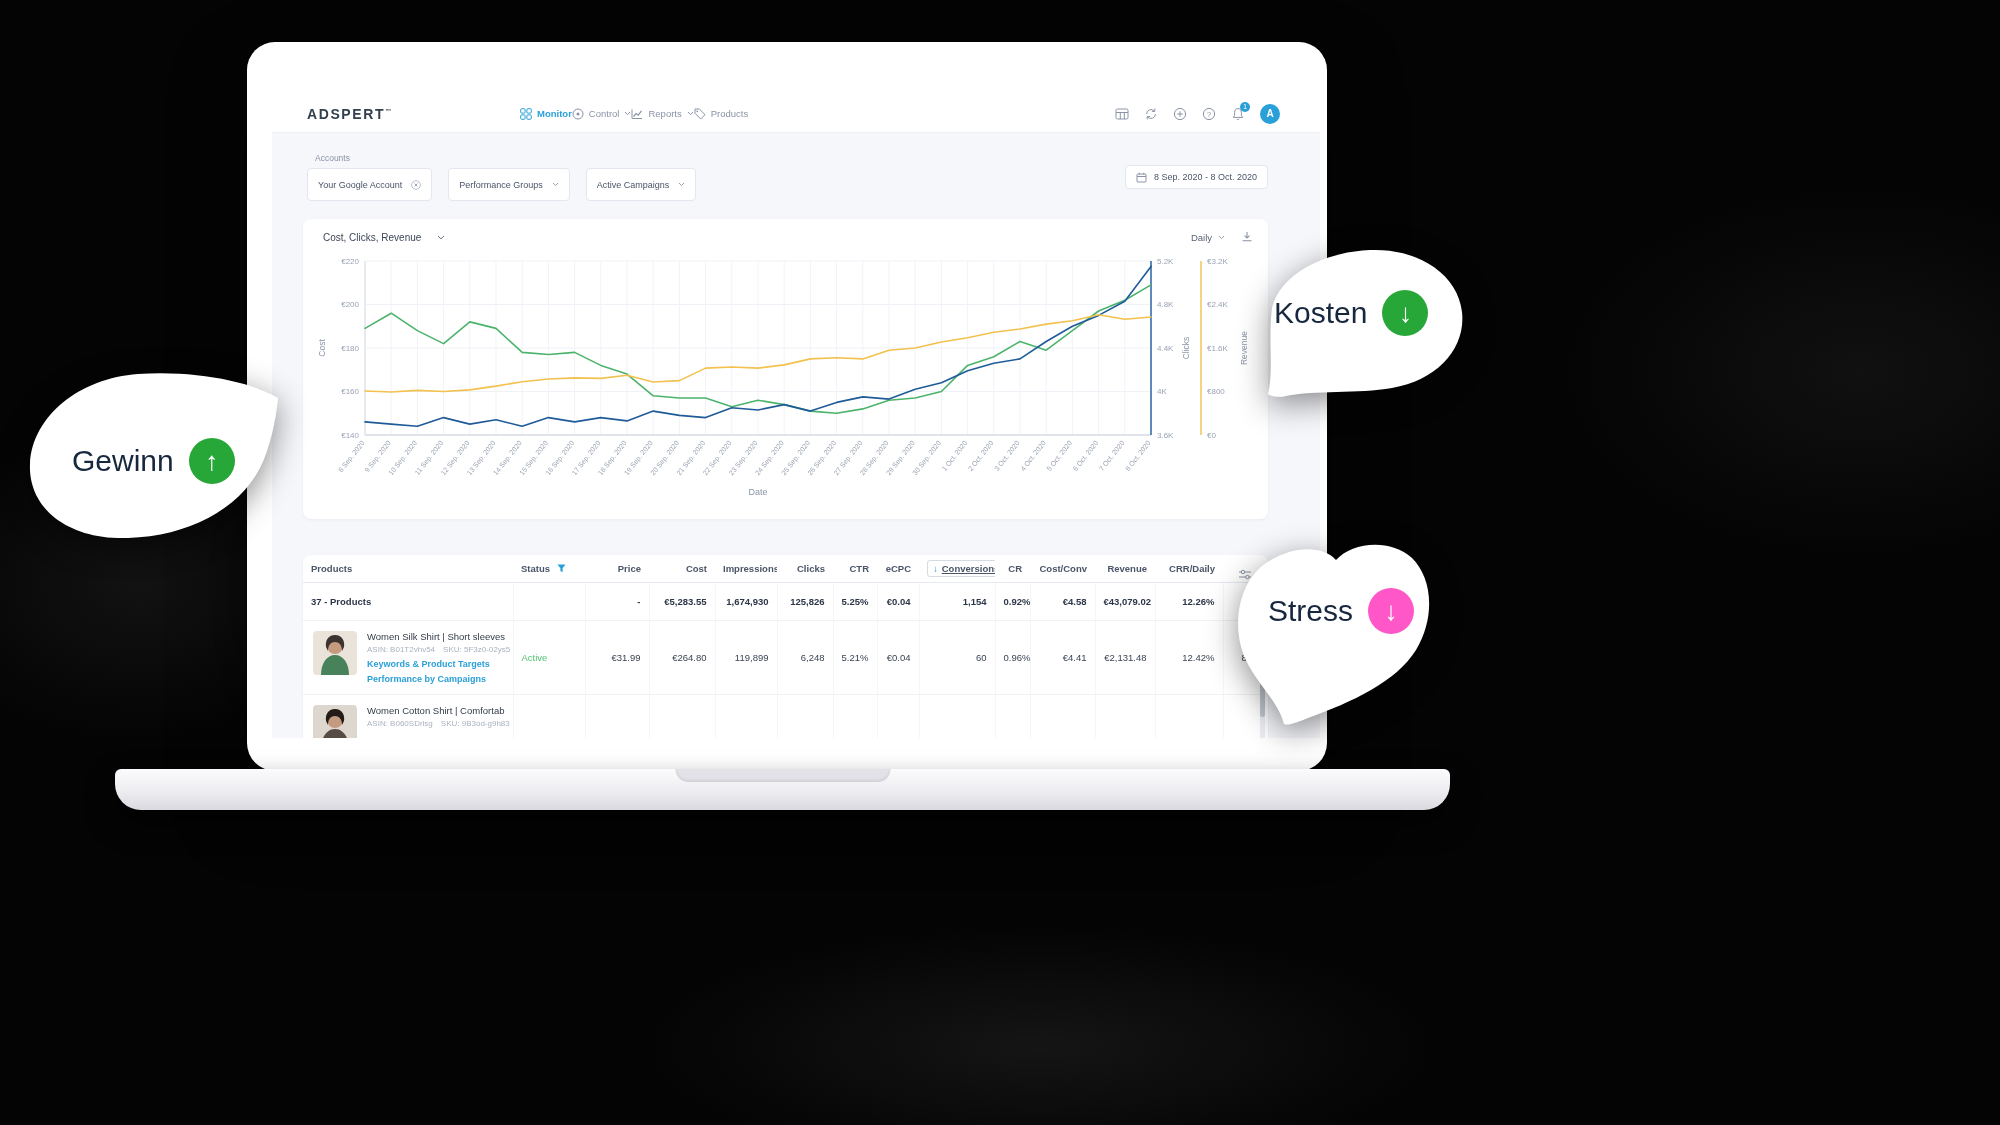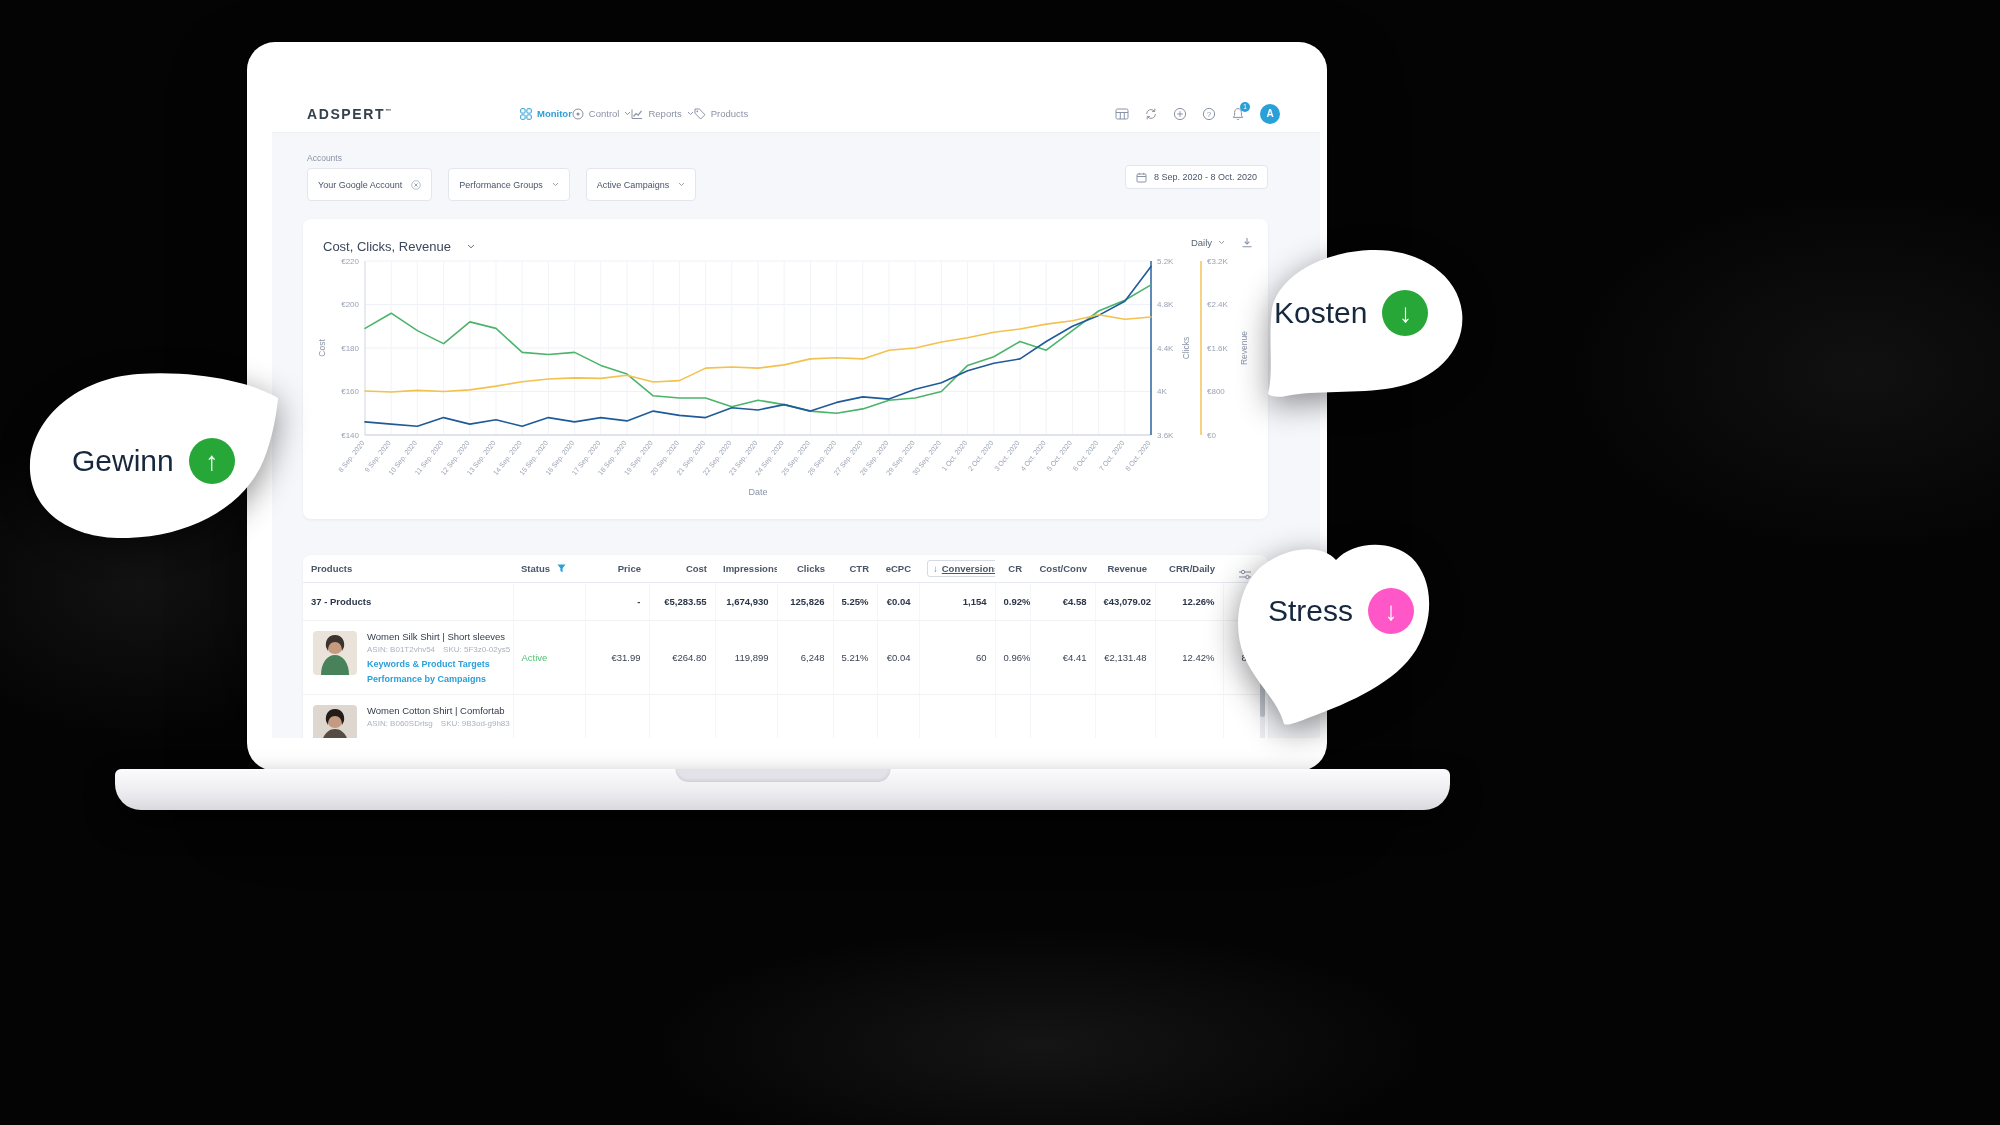--- a/index.html
+++ b/index.html
@@ -57,39 +57,39 @@
     background:#2aa0d8; color:#fff; font-size:6.5px; display:flex; align-items:center; justify-content:center;
   }
   .avatar{
     width:20px; height:20px; border-radius:50%; background:#2aa0d8; color:#fff;
     font-size:10px; font-weight:bold; display:flex; align-items:center; justify-content:center;
   }
 
   
   .page{ position:relative; height:605px; background:#f6f7fb; padding:20px 52px 0 31px; }
   .filters{ position:relative; width:965px; }
-  .accounts-label{ font-size:8.5px; color:#8a93a5; margin:0 0 5px 4px; }
+  .accounts-label{ font-size:8.5px; color:#8a93a5; margin:0 0 5px 12px; }
   .chip-row{ display:flex; gap:16px; margin-left:4px; }
   .chip{
     height:33px; background:#fff; border:1px solid #e3e6ee; border-radius:4px;
     padding:0 10px; font-size:9px; color:#4a5568; display:flex; gap:9px; align-items:center; cursor:pointer;
   }
   .date-chip{
     position:absolute; right:0; top:12px; height:24px; background:#fff; border:1px solid #e3e6ee;
     border-radius:4px; padding:0 10px; font-size:9px; color:#4a5568;
     display:flex; gap:7px; align-items:center; cursor:pointer;
   }
 
   .card{
     width:965px; background:#fff; border-radius:8px; position:relative;
     box-shadow:0 1px 3px rgba(30,40,70,.06);
   }
   .chart-card{ margin-top:18px; height:300px; }
   .card-head{ display:flex; align-items:center; padding:12px 15px 0 20px; }
-  .chart-title{ display:flex; gap:16px; align-items:center; font-size:13px; color:#3c4758; cursor:pointer;margin-top:8px; }
+  .chart-title{ display:flex; gap:16px; align-items:center; font-size:10px; color:#3c4758; cursor:pointer; }
   .chart-controls{ margin-left:auto; display:flex; gap:16px; align-items:center; }
   .granularity{ display:flex; gap:6px; align-items:center; font-size:9.5px; color:#5a6575; cursor:pointer; }
   #chart-mount{ position:absolute; left:10px; top:34px; }
   svg text{ font-family:"Liberation Sans","DejaVu Sans",sans-serif; }
 
   .table-card{ margin-top:23px; padding-bottom:6px; }
   .col-settings{ position:absolute; top:12px; right:16px; color:#8a93a5; cursor:pointer; }
   table{ width:965px; border-collapse:collapse; table-layout:fixed; margin-top:36px; }
   th{
     font-size:9.5px; color:#4a5568; font-weight:bold; text-align:right;

